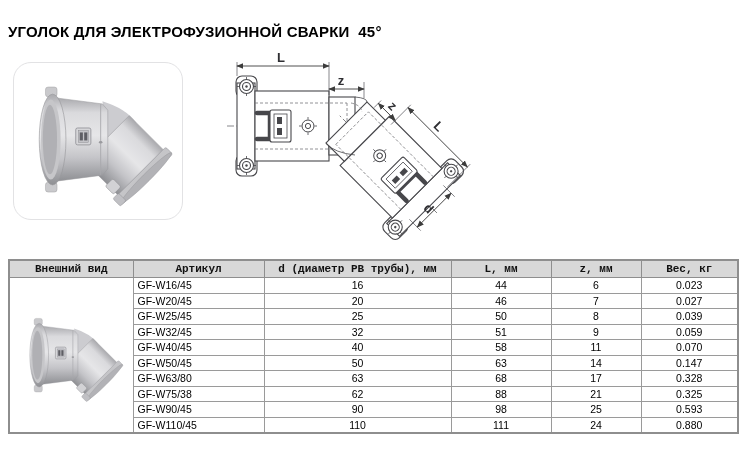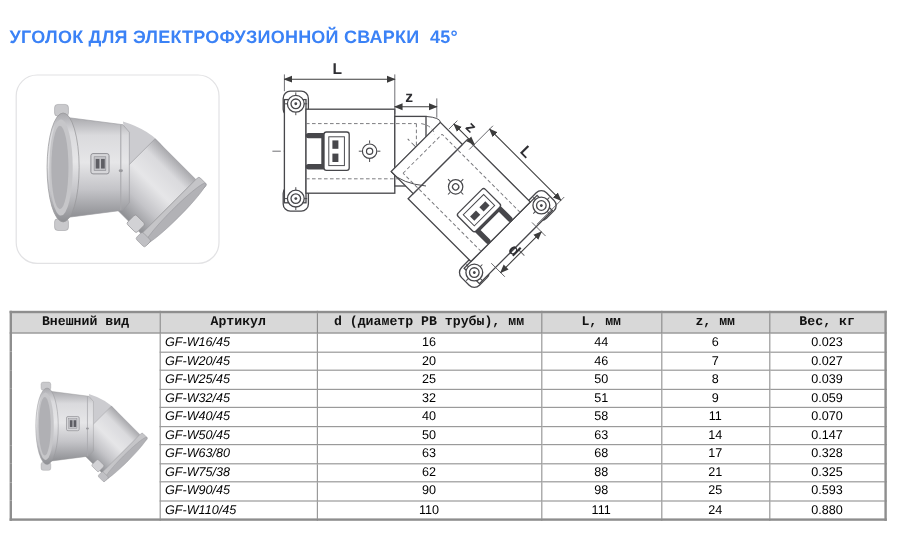--- a/index.html
+++ b/index.html
@@ -3,21 +3,21 @@
 <meta charset="utf-8">
 <style>
   html,body { margin:0; padding:0; background:#fff; }
   #page {
     position:relative; width:750px; height:450px; background:#ffffff;
     font-family:"Liberation Sans", sans-serif; overflow:hidden;
   }
   
   #title {
     position:absolute; left:8px; top:23px;
-    font-size:15px; font-weight:bold; letter-spacing:.2px; color:#3b82f6;
+    font-size:15px; font-weight:bold; letter-spacing:.2px; color:#000000;
     white-space:pre;
   }
   
   #photo-frame {
     position:absolute; left:13px; top:62px; width:168px; height:156px;
     border:1px solid #e2e2e4; border-radius:18px; background:#fff;
   }
   #photo-frame svg { position:absolute; left:8px; top:8px; }
   
   #tech-drawing { position:absolute; left:215px; top:46px; }
@@ -44,21 +44,21 @@
     background:#d8d8d8; border:1px solid #8e8e8e;
     font-size:11px; font-weight:bold; color:#111;
     height:16px; padding:0 2px; text-align:center; line-height:1.1;font-family:Liberation Mono, monospace;
   }
   #spec-table td {
     border:1px solid #9a9a9a; font-size:10.5px; color:#000;
     height:14.5px; padding:0; text-align:center; line-height:1;
     background:#fff;
   }
   #spec-table { border:2px solid #8e8e8e; }
-  #spec-table td.c-art { text-align:left; padding-left:4px;font-style:italic; }
+  #spec-table td.c-art { text-align:left; padding-left:4px; }
   #spec-table td.c-img { vertical-align:middle; }
   #spec-table td.c-img svg { display:block; margin:0 auto; }
   .hiddendefs { position:absolute; width:0; height:0; }
 </style>
 </head>
 <body>
 
 <div id="page">
 
   <svg class="hiddendefs" aria-hidden="true">

